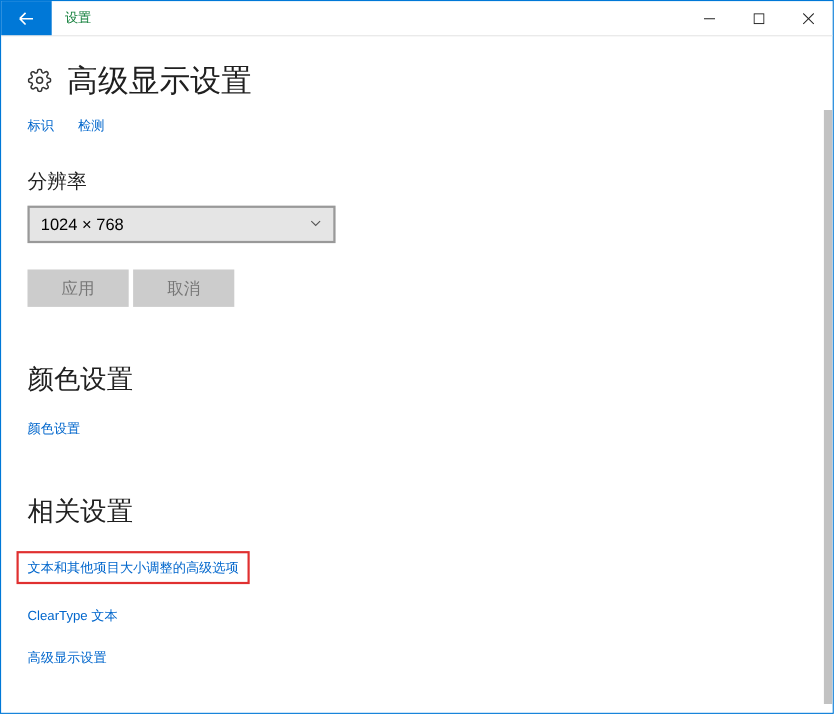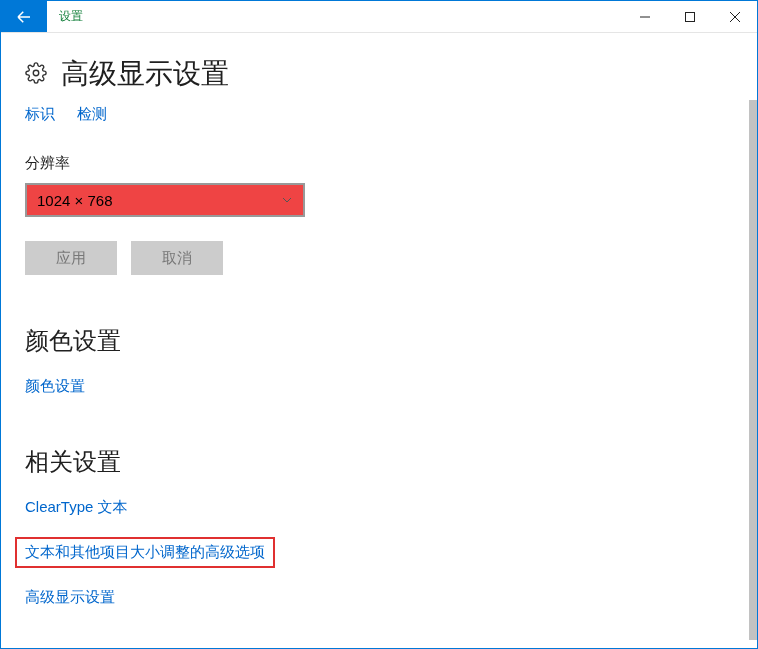--- a/index.html
+++ b/index.html
@@ -87,44 +87,44 @@
     font-size: 28px;
     font-weight: 400;
     color: #202020;
   }
   .link-row {
     margin-bottom: 30px;
   }
   .link-row a, .links a {
     color: #0066cc;
     text-decoration: none;
-    font-size: 15px;
+    font-size: 12px;
     cursor: pointer;
   }
   .link-row a { margin-right: 18px; }
   .label {
-    font-size: 15px;
+    font-size: 18px;
     color: #222;
     margin-bottom: 10px;
   }
   .select {
     width: 280px;
     height: 34px;
     border: 2px solid #999;
     display: flex;
     align-items: center;
     justify-content: space-between;
     padding: 0 10px;
     font-size: 15px;
     margin-bottom: 24px;
     cursor: pointer;
-    background: #ef4444;
+    background: #e5e5e5;
   }
   .select .chev { color: #555; }
-  .btn-row { display: flex; gap: 14px; margin-bottom: 50px; }
+  .btn-row { display: flex; gap: 4px; margin-bottom: 50px; }
   .btn {
     width: 92px;
     height: 34px;
     background: #ccc;
     color: #777;
     display: flex;
     align-items: center;
     justify-content: center;
     font-size: 15px;
   }
@@ -209,22 +209,22 @@
       <div class="btn">取消</div>
     </div>
 
     <h2 class="section-title">颜色设置</h2>
     <div class="links">
       <div class="link-item"><a>颜色设置</a></div>
     </div>
 
     <h2 class="section-title section-gap">相关设置</h2>
     <div class="links">
+      <div class="link-item"><span class="highlighted"><a>文本和其他项目大小调整的高级选项</a></span></div>
       <div class="link-item"><a>ClearType 文本</a></div>
-      <div class="link-item"><span class="highlighted"><a>文本和其他项目大小调整的高级选项</a></span></div>
       <div class="link-item"><a>高级显示设置</a></div>
     </div>
 
   </div>
 
   <div class="scrollbar-track">
     <div class="scrollbar-thumb"></div>
   </div>
 </div>
 

